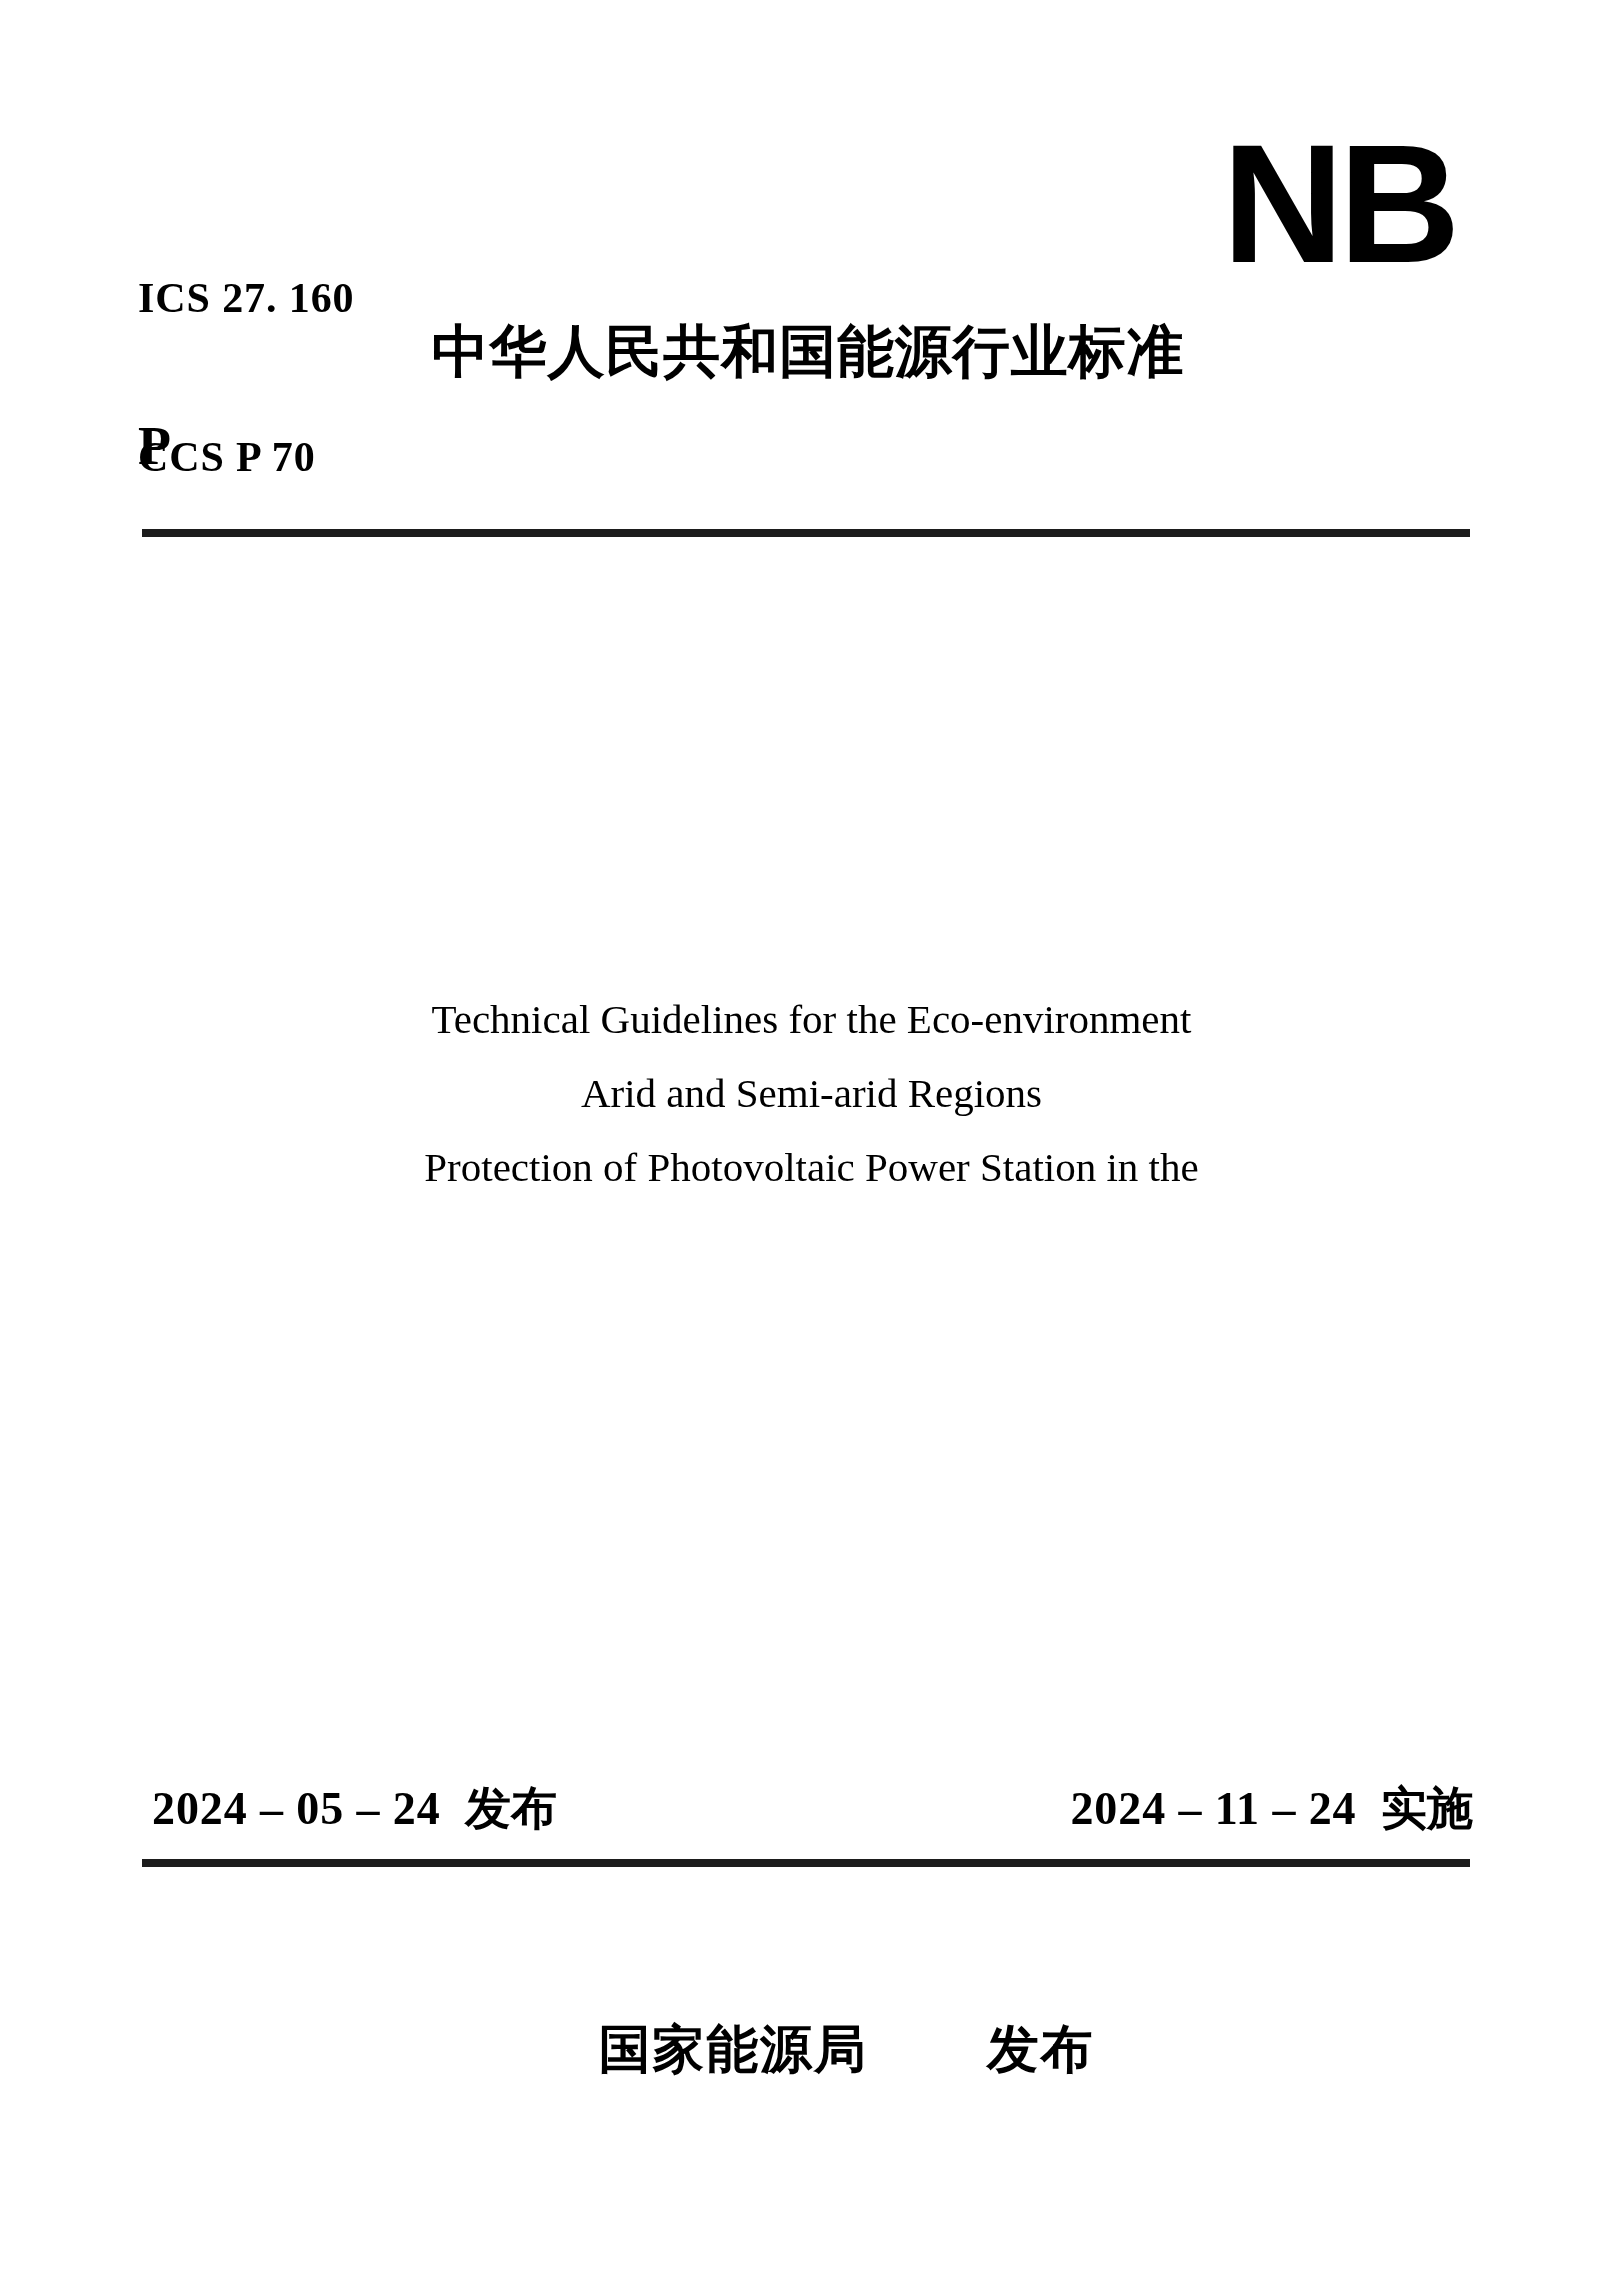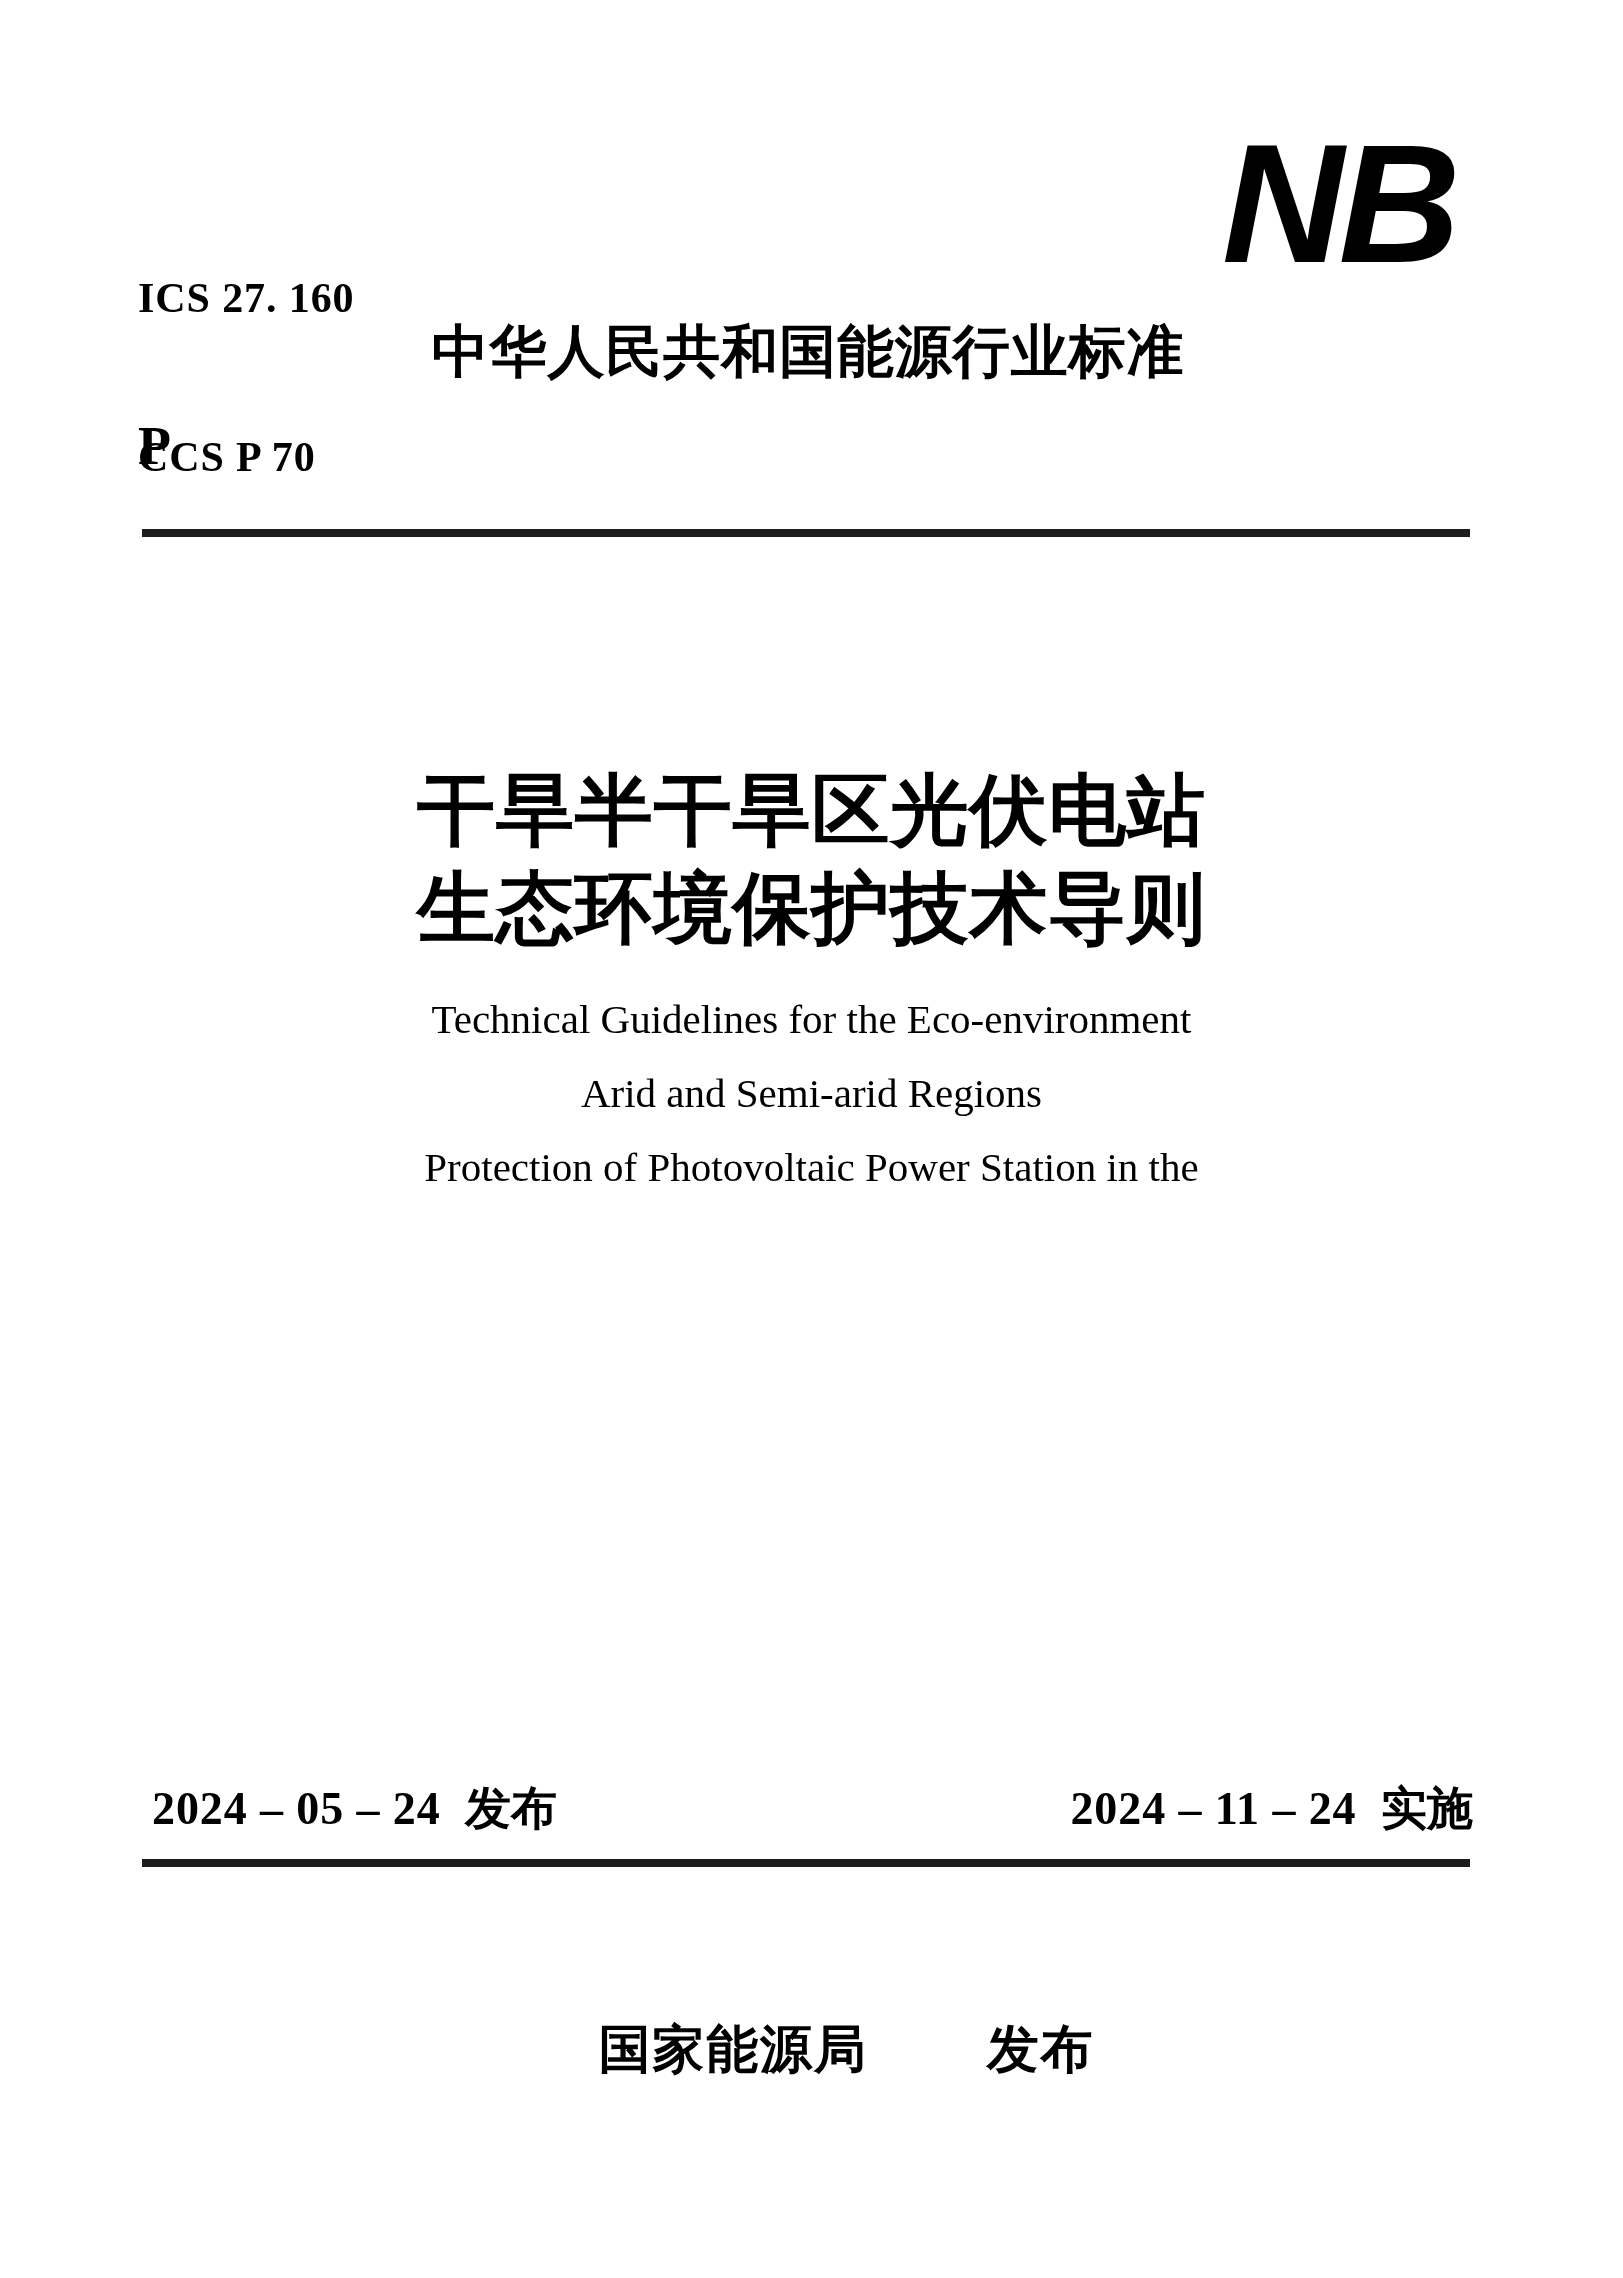--- a/index.html
+++ b/index.html
@@ -29,21 +29,20 @@
   
   .nb-logo {
     position: absolute;
     top: 118px;
     right: 168px;
     font-family: "Liberation Sans", sans-serif;
     font-weight: bold;
     font-size: 169px;
     line-height: 171px;
     letter-spacing: -5.5px;
-    font-style: italic;
   }
 
   
   .standard-name {
     position: absolute;
     top: 317px;
     left: 146px;
     right: 153px;
     text-align: center;
     font-family: "Liberation Sans", sans-serif;
@@ -151,24 +150,20 @@
   <div class="nb-logo">NB</div>
 
   <div class="standard-name">中华人民共和国能源行业标准</div>
 
   <div class="code-row">
     <span>P</span>
   </div>
 
   <div class="rule rule-top"></div>
 
-  <div class="title-cn">
-    <div>干旱半干旱区光伏电站</div>
-    <div>生态环境保护技术导则</div>
-  </div>
 
   <div class="title-en">
     <div>Technical Guidelines for the Eco-environment</div>
     <div>Arid and Semi-arid Regions</div>
     <div>Protection of Photovoltaic Power Station in the</div>
   </div>
 
   <div class="dates-row">
     <div class="date-item">
       <span class="date-num">2024 – 05 – 24</span>

